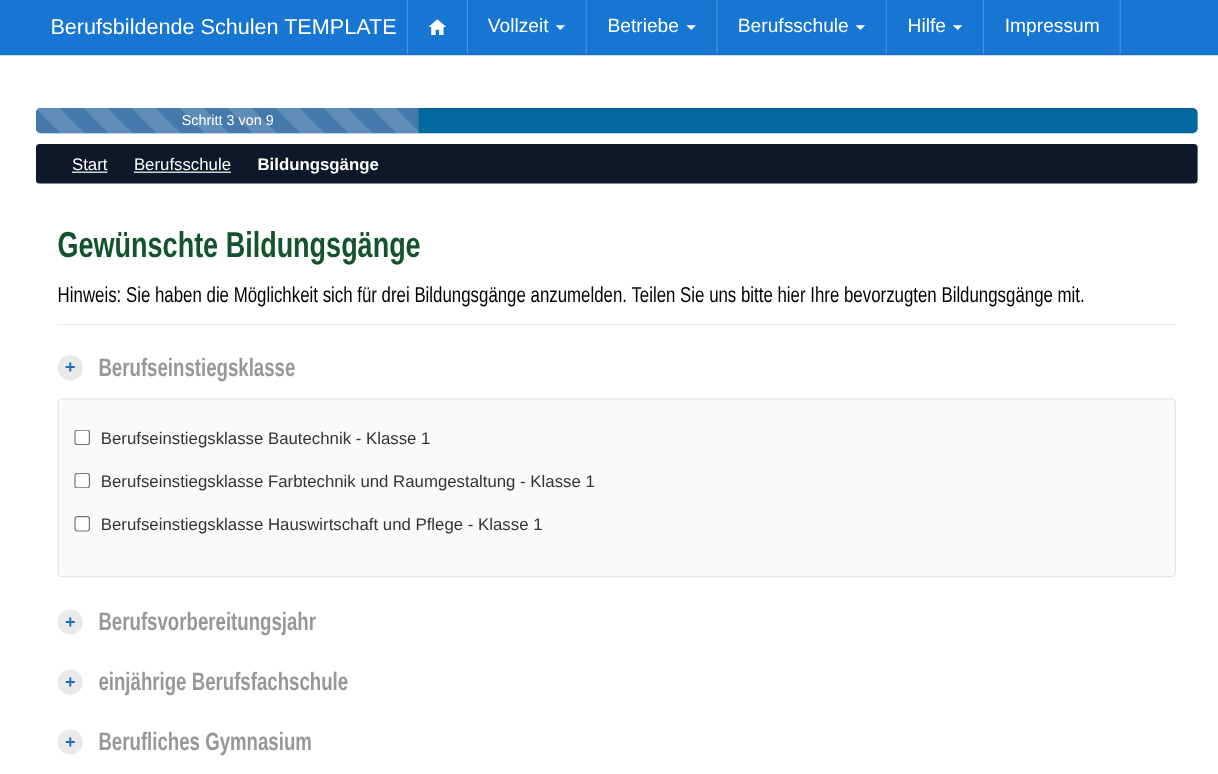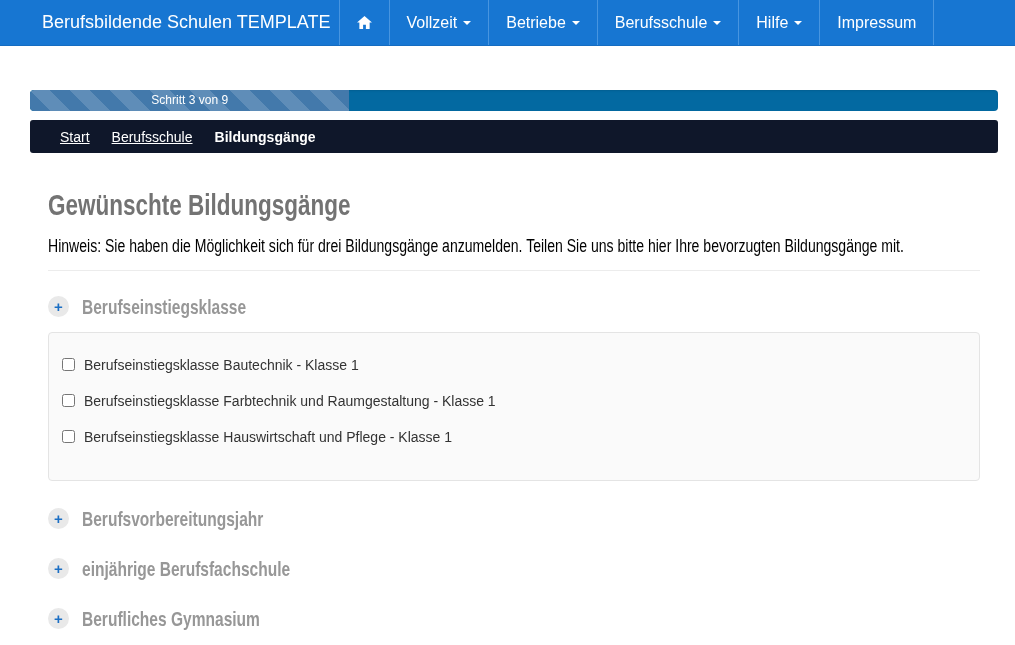--- a/index.html
+++ b/index.html
@@ -34,21 +34,21 @@
 
   
   .breadcrumb { margin-top: 9px; height: 33px; background: #0f172a; border-radius: 3px;
     display: flex; align-items: center; padding-left: 30px; font-size: 14px; color: #fff; }
   .breadcrumb a { color: #fff; text-decoration: underline; margin-right: 22px; cursor: pointer; }
   .breadcrumb .active { font-weight: bold; }
 
   
   .content { padding: 0 18px; }
   .cond { display: inline-block; transform-origin: 0 50%; white-space: nowrap; }
-  h1 { margin-top: 37px; font-size: 30px; font-weight: bold; color: #737373; line-height: 1; }
+  h1 { margin-top: 37px; font-size: 30px; font-weight: bold; color: #14532d; line-height: 1; }
   h1 .cond { transform: scaleX(0.75); }
   .hint { margin-top: 17px; font-size: 18px; color: #000000; line-height: 1.1; }
   .hint .cond { transform: scaleX(0.78); }
   .divider { border: none; border-top: 1px solid #ececec; margin-top: 13px; }
 
   
   .acc-header { display: flex; align-items: center; margin-top: 24px; cursor: pointer; }
   .acc2, .acc3, .acc4 { margin-top: 26px; }
   .plus-circle { width: 21px; height: 21px; border-radius: 50%; background: #e9e9e9;
     color: #1c6fc4; font-size: 15px; font-weight: bold; display: flex; align-items: center;

